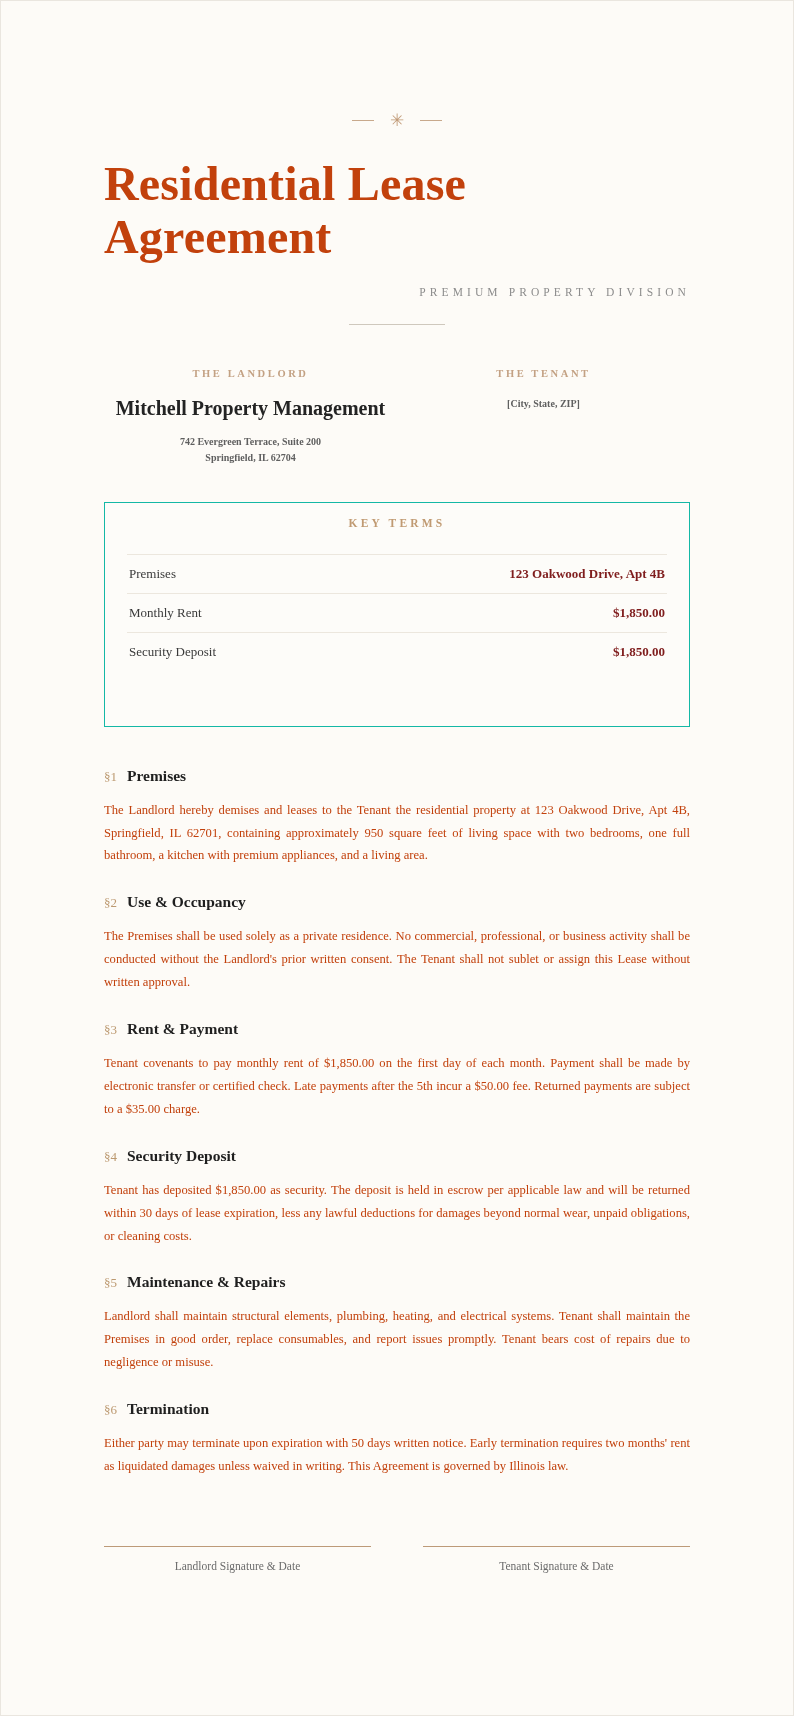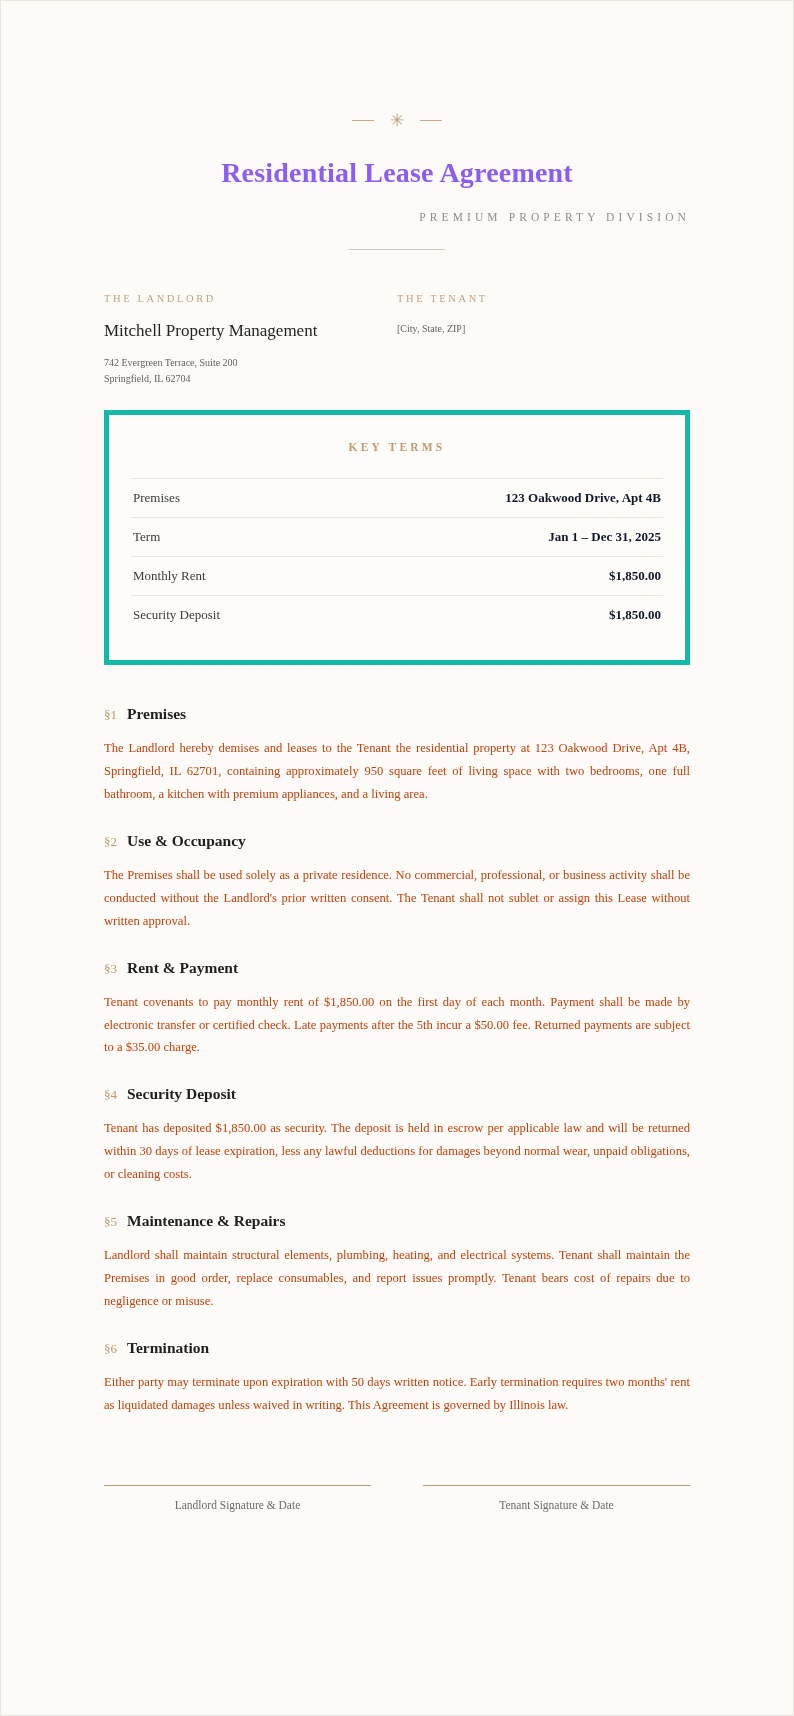--- a/index.html
+++ b/index.html
@@ -40,25 +40,25 @@
   .orn-star {
     color: #c19a77;
     font-size: 17px;
     line-height: 1;
     display: block;
   }
 
   
   .doc-title {
     margin: 28px 0 0 0;
-    text-align: center;
-    font-size: 28px;
+    text-align: left;
+    font-size: 48px;
     font-weight: bold;
     letter-spacing: 0.2px;
-    color: #8b5cf6;
+    color: #c2410c;
     line-height: 1.1;
   }
   .doc-subtitle {
     margin: 22px 0 0 0;
     text-align: right;
     font-size: 11.5px;
     letter-spacing: 4.1px;
     color: #8c8c8c;
     font-weight: normal;
   }
@@ -69,45 +69,47 @@
     margin: 26px auto 0 auto;
   }
 
   
   .parties {
     display: flex;
     margin-top: 43px;
   }
   .party {
     flex: 1 1 0;
+    text-align: center;
+    font-weight: bold;
   }
   .party-role {
     font-size: 10.5px;
     letter-spacing: 2.6px;
     color: #c3a183;
     margin-bottom: 17px;
   }
   .party-name {
-    font-size: 17px;
+    font-size: 20px;
     color: #232323;
     margin-bottom: 14px;
     line-height: 1.2;
   }
   .party-line {
     font-size: 10px;
     color: #5f5f5f;
     line-height: 1.6;
   }
 
   
   .key-terms {
-    margin-top: 23px;
-    border: 5px solid #14b8a6;
+    margin-top: 36px;
+    border: 1px solid #14b8a6;
     background: #fdfcf9;
-    padding: 26px 22px 26px 22px;
+    padding: 14px 22px 26px 22px;
     box-sizing: border-box;
     min-height: 225px;
   }
   .key-terms-title {
     text-align: center;
     font-size: 11.5px;
     letter-spacing: 3.2px;
     font-weight: bold;
     color: #c09a72;
     margin-bottom: 25px;
@@ -122,21 +124,21 @@
   .kt-row:first-of-type {
     border-top: none;
   }
   .kt-label {
     font-size: 13px;
     color: #3a3a3a;
   }
   .kt-value {
     font-size: 13px;
     font-weight: bold;
-    color: #0f172a;
+    color: #7f1d1d;
   }
 
   
   .sections {
     margin-top: 40px;
   }
   .section {
     margin-bottom: 26px;
   }
   .section-head {
@@ -214,24 +216,20 @@
   </div>
 
   <div class="key-terms">
     <div class="key-terms-title">KEY TERMS</div>
 
     <div class="kt-row">
       <span class="kt-label">Premises</span>
       <span class="kt-value">123 Oakwood Drive, Apt 4B</span>
     </div>
     <div class="kt-row">
-      <span class="kt-label">Term</span>
-      <span class="kt-value">Jan 1 – Dec 31, 2025</span>
-    </div>
-    <div class="kt-row">
       <span class="kt-label">Monthly Rent</span>
       <span class="kt-value">$1,850.00</span>
     </div>
     <div class="kt-row">
       <span class="kt-label">Security Deposit</span>
       <span class="kt-value">$1,850.00</span>
     </div>
   </div>
 
   <div class="sections">

